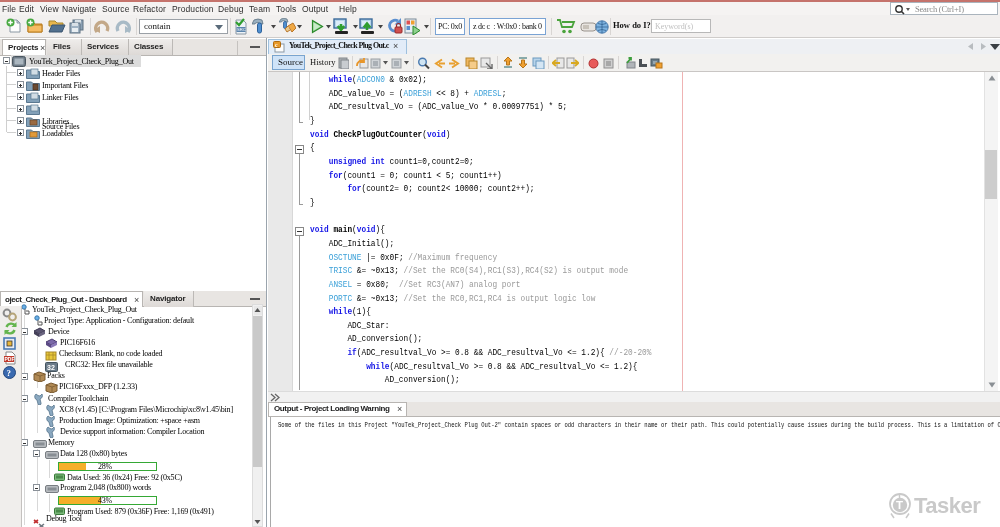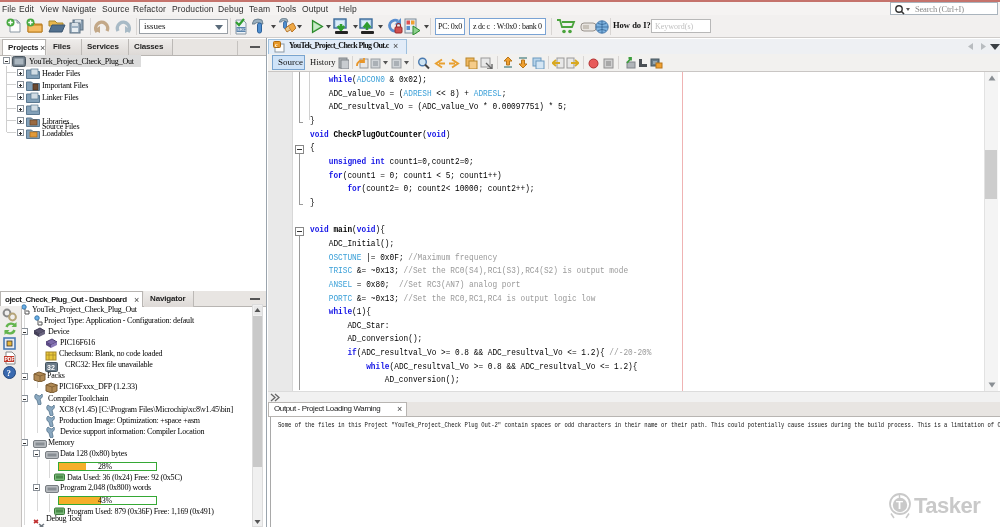--- a/index.html
+++ b/index.html
@@ -103,21 +103,21 @@
 <svg width="17" height="16" style="position:absolute;left:114px;top:3px">
         <path d="M4 13 a6 6 0 1 1 10 1" fill="none" stroke="#a8bac6" stroke-width="3.4"></path>
         <path d="M17 12 l-6 -4 v7 z" fill="#a8bac6"></path>
       </svg>
 <div class="tsep" style="left:136px"></div>
       <div class="tsep" style="left:230px"></div>
       <div class="tsep" style="left:430px"></div>
       <div class="tsep" style="left:551px"></div>
       <div class="tsep" style="left:610px"></div>
 <div style="position:absolute;left:139px;top:4px;width:89px;height:15px;background:#fff;border:1px solid #9aa0a6;">
-        <span class="ser" style="position:absolute;left:4px;top:1px;font-size:9px;color:#111;">issues</span>
+        <span class="ser" style="position:absolute;left:4px;top:1px;font-size:9px;color:#111;">contain</span>
         <svg width="9" height="6" style="position:absolute;right:3px;top:5px">
           <path d="M0 0 h8 l-4 5 z" fill="#5a6b7a"></path>
         </svg>
       </div>
 <svg width="14" height="17" style="position:absolute;left:234px;top:3px">
         <path d="M2 2 h7 l3 3 v11 h-10 z" fill="#eef3f7" stroke="#8a97a3"></path>
         <rect x="2.5" y="9" width="9" height="5" fill="#5a84ad"></rect>
         <text x="3" y="13.2" font-size="4.2" fill="#fff" font-family="Liberation Sans">SRC</text>
         <path d="M2 4 l3 3 l5 -6" fill="none" stroke="#2f9e2f" stroke-width="2.2"></path>
       </svg>
@@ -585,21 +585,21 @@
       </svg>
 </div>
 <div class="abs" id="vthumb"></div>
 <div class="abs" id="hstrip">
       <svg width="12" height="9" style="position:absolute;left:1px;top:1px">
         <path d="M2 1 l4 3.5 l-4 3.5 M6 1 l4 3.5 l-4 3.5" fill="none" stroke="#666" stroke-width="1.3"></path>
       </svg>
     </div>
 <div class="abs" id="outtabrow">
 <div style="position:absolute;left:0px;top:0px;width:139px;height:14px;background:#fff;border:1px solid #b8b5b2;border-bottom:none;">
-<span style="position:absolute;left:5px;top:1px;font-size:8px;font-weight:normal;color:#222;letter-spacing:-0.38px;">Output - Project Loading Warning</span>
+<span style="position:absolute;left:5px;top:1px;font-size:8px;font-weight:bold;color:#222;letter-spacing:-0.38px;">Output - Project Loading Warning</span>
 <span style="position:absolute;left:128px;top:1px;font-size:9px;color:#444;">×</span>
 </div>
 </div>
 <div class="abs" id="outcontent"></div>
 <div class="abs" id="watermark" style="left:888px;top:492px;width:108px;height:30px;">
 <svg width="26" height="28" style="position:absolute;left:0px;top:0px">
         <circle cx="12" cy="12" r="10" fill="none" stroke="#c9c9c9" stroke-width="1.8"></circle>
         <circle cx="12" cy="13" r="7.2" fill="#c9c9c9"></circle>
         <text x="8" y="17" font-size="11.5" fill="#fff" font-family="Liberation Sans" font-weight="bold">T</text>
         <path d="M11.5 2 v5 M3 21.5 l3 4.5 M21 21.5 l-3 4.5" stroke="#c9c9c9" stroke-width="1.5" fill="none"></path>

